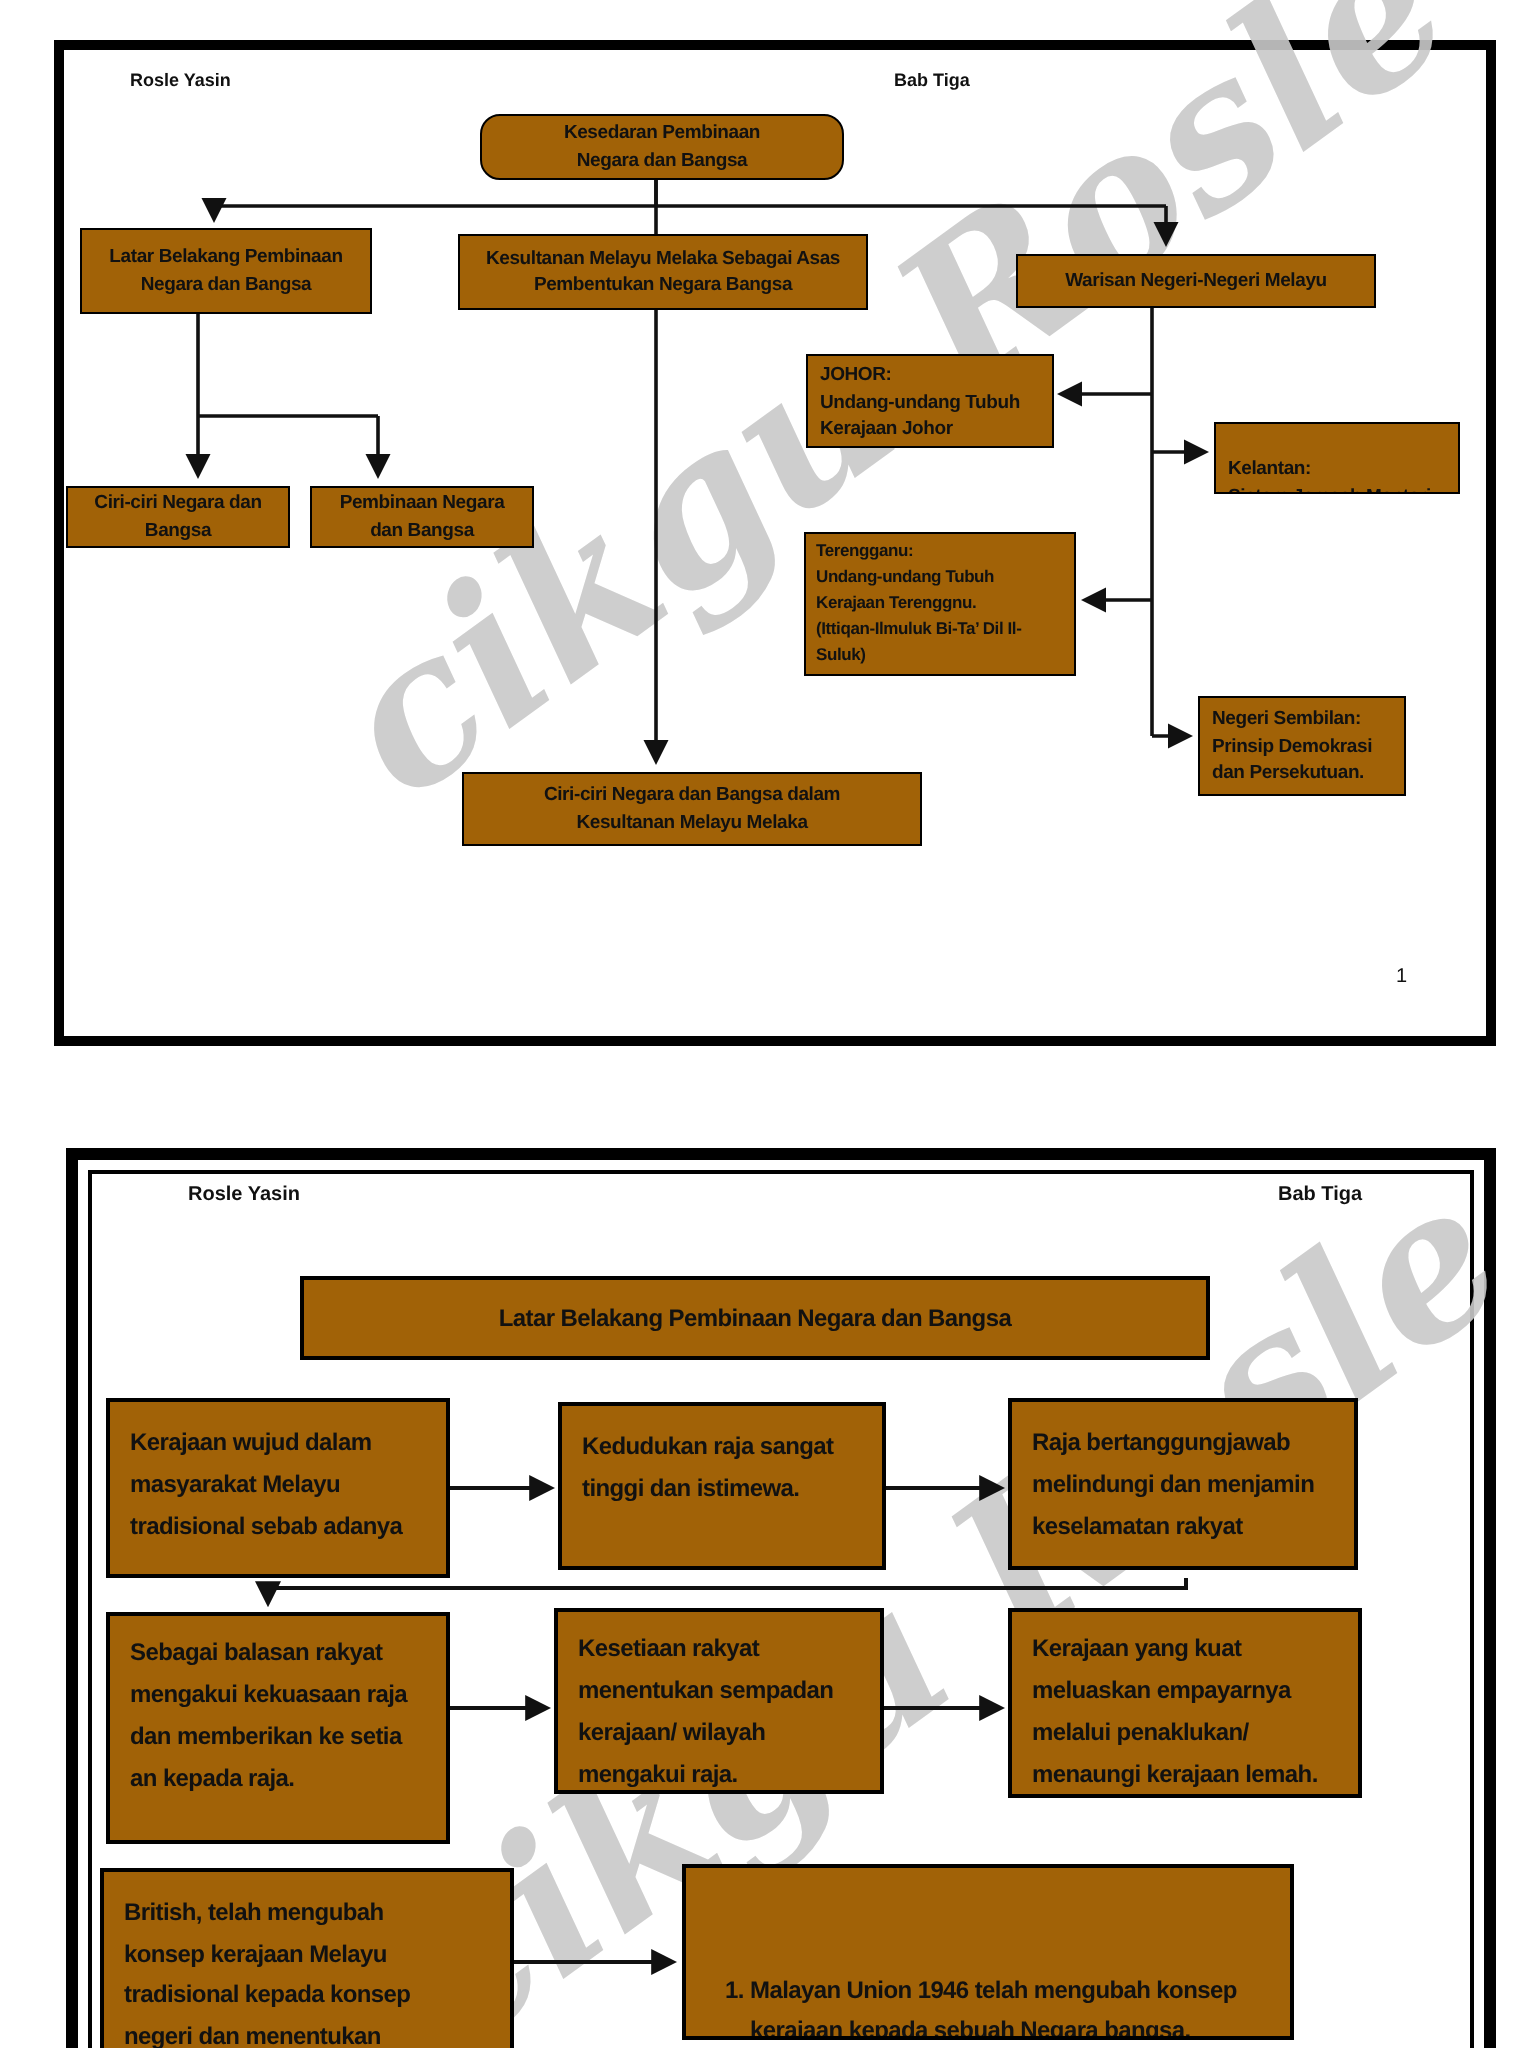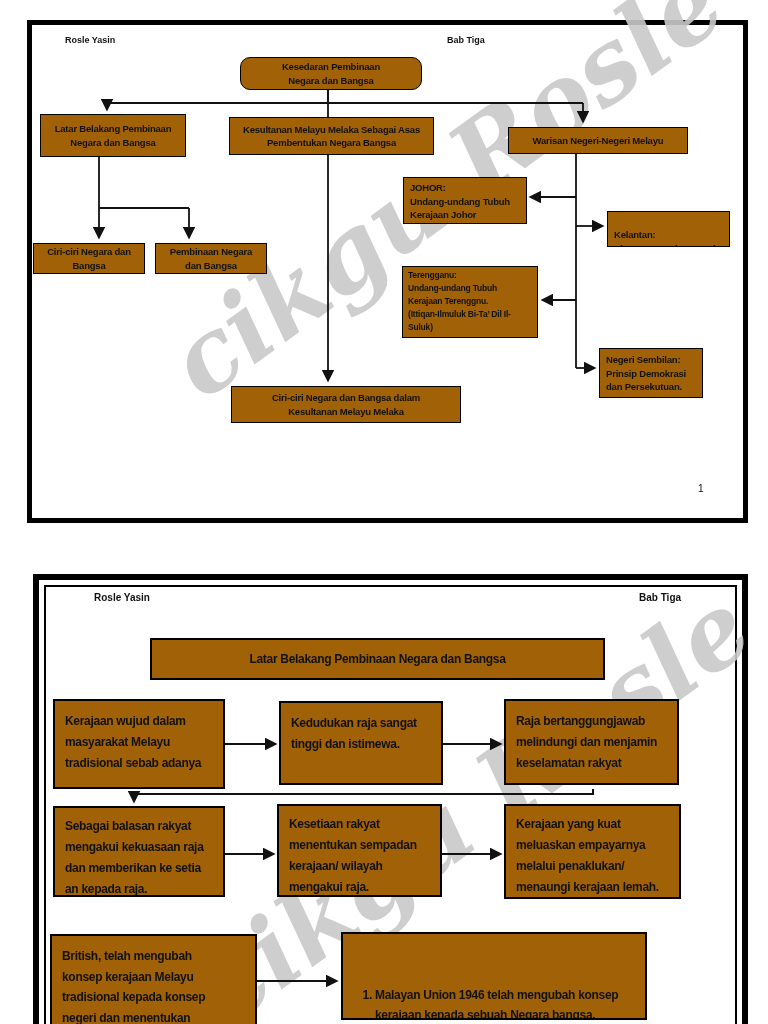--- a/index.html
+++ b/index.html
@@ -122,21 +122,21 @@
 
     <div class="node" style="left:14px;top:119px;width:172px;height:90px;">Kerajaan wujud dalam
 masyarakat Melayu
 tradisional sebab adanya</div>
     <div class="node" style="left:240px;top:121px;width:164px;height:84px;">Kedudukan raja sangat
 tinggi dan istimewa.</div>
     <div class="node" style="left:465px;top:119px;width:175px;height:86px;">Raja bertanggungjawab
 melindungi dan menjamin
 keselamatan rakyat</div>
 
-    <div class="node" style="left:14px;top:226px;width:172px;height:91px;padding-top:8px;">Sebagai balasan rakyat
+    <div class="node" style="left:14px;top:226px;width:172px;height:116px;padding-top:8px;">Sebagai balasan rakyat
 mengakui kekuasaan raja
 dan memberikan  ke setia
 an kepada raja.</div>
     <div class="node" style="left:238px;top:224px;width:165px;height:93px;padding-top:8px;">Kesetiaan rakyat
 menentukan sempadan
 kerajaan/ wilayah
 mengakui raja.</div>
     <div class="node" style="left:465px;top:224px;width:177px;height:95px;padding-top:8px;">Kerajaan yang kuat
 meluaskan empayarnya
 melalui penaklukan/

